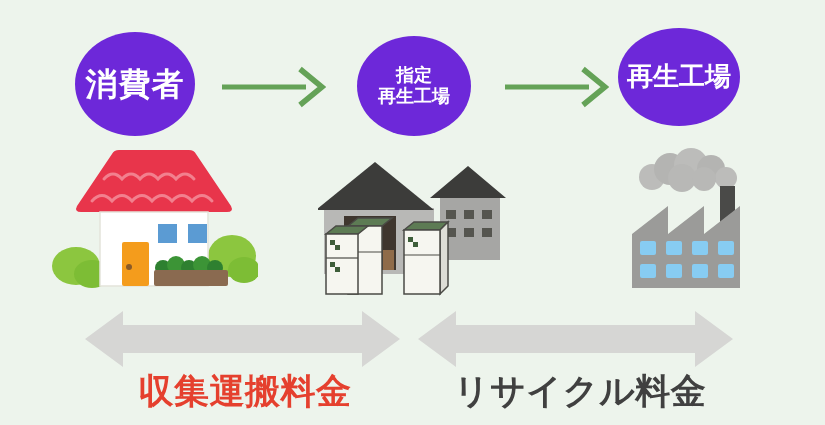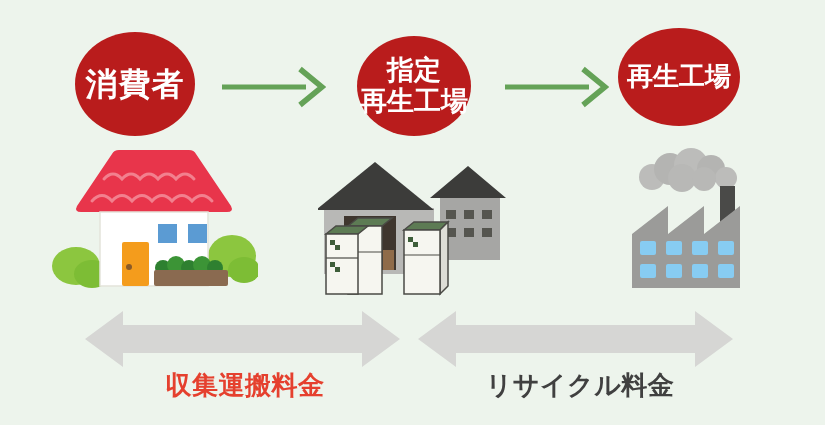--- a/index.html
+++ b/index.html
@@ -2,40 +2,40 @@
 <html><head>
 <meta charset="utf-8">
 <title>Diagram</title>
 <style>
   html,body{margin:0;padding:0;}
   body{font-family:"Liberation Sans","DejaVu Sans",sans-serif;}
   .canvas{
     position:relative;width:825px;height:425px;background:#edf4ec;overflow:hidden;
   }
   .node{
-    position:absolute;background:#b91c1c;border-radius:50%;
+    position:absolute;background:#6d28d9;border-radius:50%;
     display:flex;flex-direction:column;align-items:center;justify-content:center;
     color:#fff;font-weight:bold;text-align:center;line-height:1.15;
   }
   .node1{left:75px;top:32px;width:120px;height:104px;font-size:32px;letter-spacing:1px;}
-  .node2{left:357px;top:36px;width:114px;height:100px;font-size:27px;}
+  .node2{left:357px;top:36px;width:114px;height:100px;font-size:18px;}
   .node3{left:618px;top:28px;width:122px;height:98px;font-size:26px;text-align:right;}
   .flow-arrow{position:absolute;top:66px;width:106px;height:42px;}
   .flow-arrow.a1{left:220px;}
   .flow-arrow.a2{left:503px;}
   .illus{position:absolute;}
   .illus.house{left:48px;top:146px;}
   .illus.warehouse{left:318px;top:152px;}
   .illus.factory{left:622px;top:146px;}
   .fee-arrow{position:absolute;top:311px;width:315px;height:56px;}
   .fee-arrow.f1{left:85px;}
   .fee-arrow.f2{left:418px;}
   .fee-label{
     position:absolute;top:368px;width:320px;text-align:center;
-    font-size:26px;font-weight:bold;letter-spacing:0.5px;white-space:nowrap;
+    font-size:35px;font-weight:bold;letter-spacing:0.5px;white-space:nowrap;
   }
   .fee-label.red{left:85px;color:#e5402e;}
   .fee-label.blue{left:420px;color:#404040;}
 </style>
 </head>
 <body>
 
 <div class="canvas">
 
   <div class="node node1">

